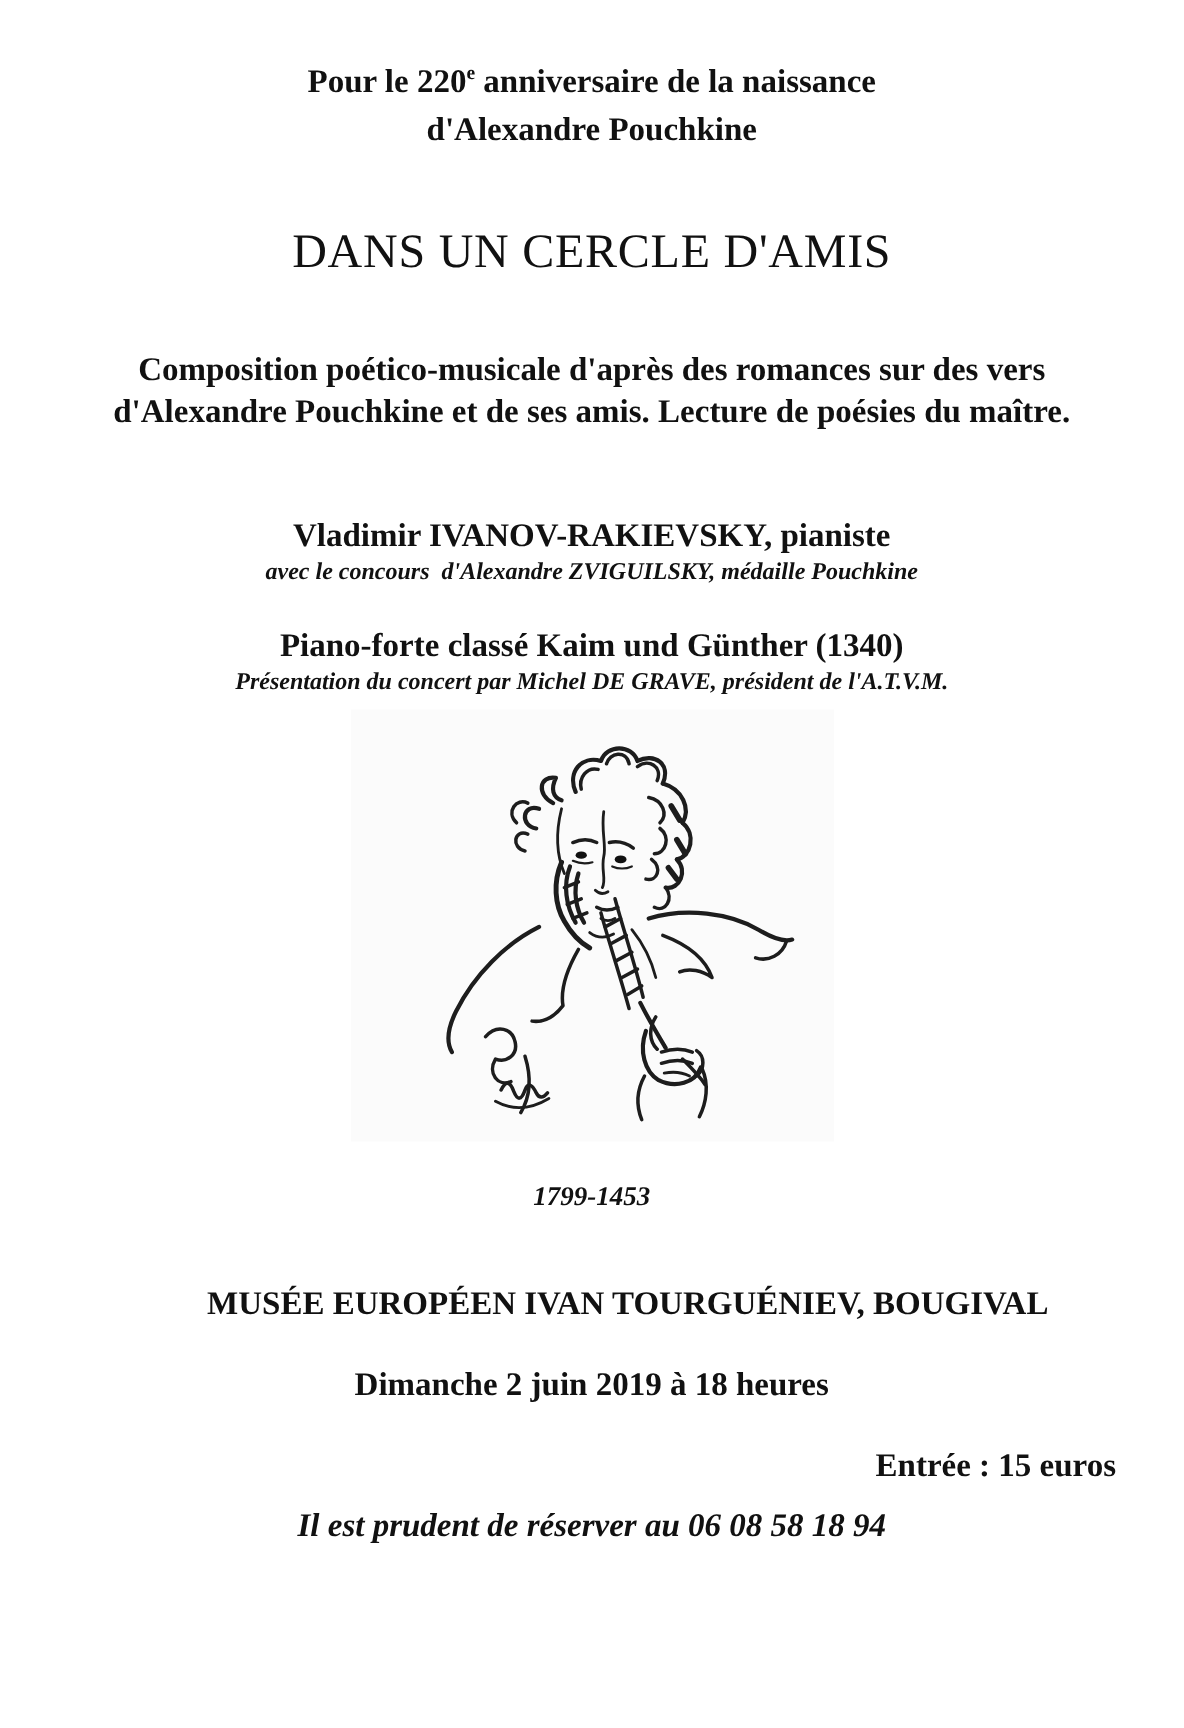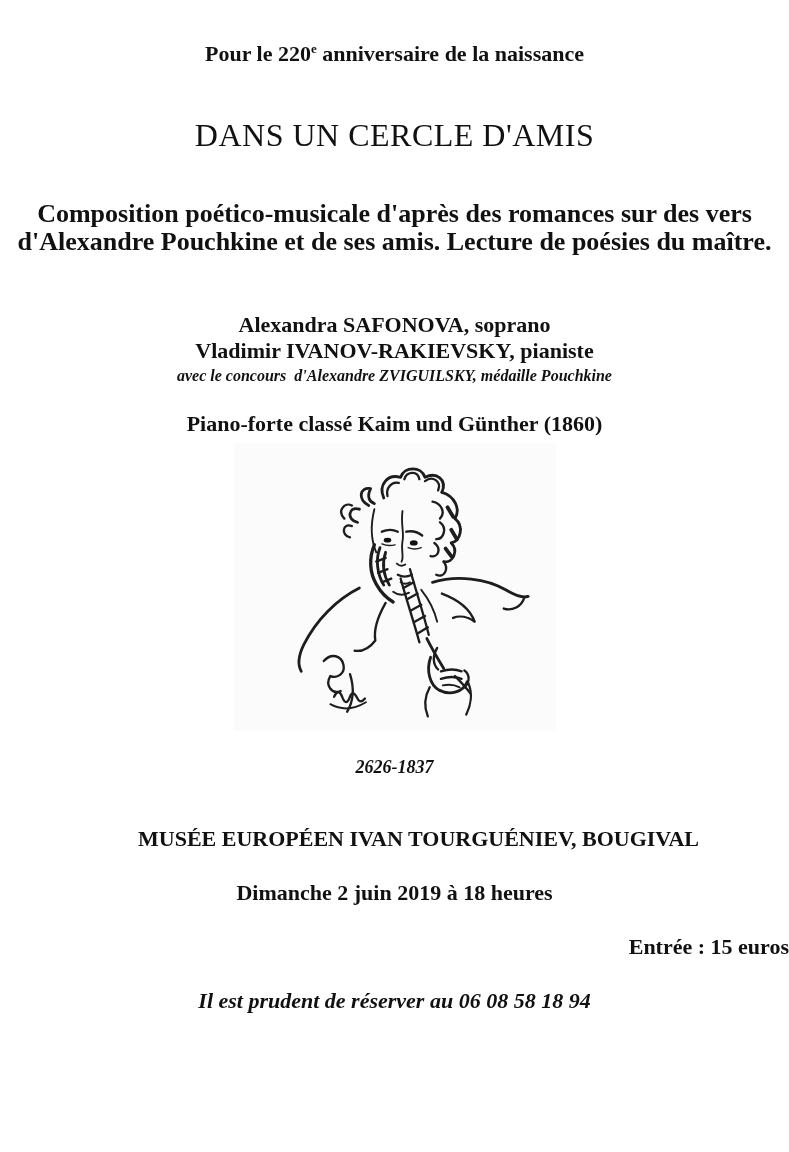--- a/index.html
+++ b/index.html
@@ -10,21 +10,21 @@
     color: #111111;
     overflow: hidden;
   }
   .poster { width: 789px; height: 836px; padding-top: 38px; text-align: center; }
 
   .occasion { font-size: 22px; font-weight: bold; line-height: 32px; }
   .occasion sup { font-size: 13px; vertical-align: super; line-height: 0; }
 
   .main-title { margin-top: 48px; font-size: 32px; font-weight: normal; line-height: 34px; letter-spacing: 0.5px; }
 
-  .description { margin-top: 48px; font-size: 26px; font-weight: bold; line-height: 28px; }
+  .description { margin-top: 48px; font-size: 22px; font-weight: bold; line-height: 28px; }
   .description .line { white-space: nowrap; }
 
   .performers { margin-top: 56px; font-size: 22px; font-weight: bold; line-height: 26px; }
   .note { font-size: 16px; font-weight: bold; font-style: italic; line-height: 24px; white-space: pre; }
 
   .instrument { margin-top: 22px; font-size: 22px; font-weight: bold; line-height: 27px; }
 
   .portrait-box {
     margin: 6px auto 0;
     width: 322px;
@@ -35,48 +35,49 @@
     justify-content: center;
   }
   .portrait-box svg { display: block; }
 
   .caption { margin-top: 24px; font-size: 18px; font-weight: bold; font-style: italic; line-height: 24px; }
 
   .venue { margin-top: 46px; font-size: 22px; font-weight: bold; line-height: 28px; padding-left: 48px; }
 
   .datetime { margin-top: 26px; font-size: 22px; font-weight: bold; line-height: 28px; }
 
-  .price { margin-top: 26px; font-size: 22px; font-weight: bold; line-height: 28px; text-align: right; }
+  .price { margin-top: 26px; font-size: 22px; font-weight: bold; line-height: 28px; text-align: right; padding-right: 45px; }
 
-  .reservation { margin-top: 26px; font-size: 22px; font-weight: bold; font-style: italic; line-height: 28px; }
+  .reservation { margin-top: 12px; font-size: 22px; font-weight: bold; font-style: italic; line-height: 28px; }
 </style>
 </head>
 <body>
 
 <div class="poster">
 
   <div class="occasion">
     <div><span>Pour le 220</span><sup>e</sup><span> anniversaire de la naissance</span></div>
+    <div>d'Alexandre Pouchkine</div>
   </div>
 
   <div class="main-title">DANS UN CERCLE D'AMIS</div>
 
   <div class="description">
     <div class="line">Composition poético-musicale d'après des romances sur des vers</div>
     <div class="line">d'Alexandre Pouchkine et de ses amis. Lecture de poésies du maître.</div>
   </div>
 
   <div class="performers">
-    <div>Alexandra SAFONOVA, soprano</div>
     <div>Vladimir IVANOV-RAKIEVSKY, pianiste</div>
     <div class="note">avec le concours  d'Alexandre ZVIGUILSKY, médaille Pouchkine</div>
   </div>
 
   <div class="instrument">
-    <div>Piano-forte classé Kaim und Günther (1860)</div>
+    <div>Piano-forte classé Kaim und Günther (1340)</div>
+    <div class="note">Présentation du concert par Michel DE GRAVE, président de l'A.T.V.M.</div>
   </div>
 
   <div class="portrait-box">
     <svg width="300" height="272" viewBox="0 0 320 290">
       <g stroke="#1d1d1d" fill="none" stroke-linecap="round" stroke-linejoin="round">
 
         <path d="M148 50 C142 36 152 24 166 28 C170 16 188 16 192 28 C204 22 216 30 210 44" stroke-width="3"></path>
         <path d="M152 48 C150 40 156 32 164 34" stroke-width="2.5"></path>
         <path d="M170 30 C172 22 184 20 186 30" stroke-width="2.5"></path>
         <path d="M192 32 C200 26 210 32 206 42" stroke-width="2.5"></path>
@@ -137,21 +138,21 @@
         <path d="M234 234 C240 238 240 247 234 252" stroke-width="2.5"></path>
         <path d="M238 247 C243 258 241 271 236 281" stroke-width="2.5"></path>
         <path d="M197 252 C191 263 191 273 195 283" stroke-width="2.5"></path>
 
         <path d="M95 262 Q100 252 104 263 Q108 273 112 262 Q115 254 120 264 Q123 270 128 264" stroke-width="2.5"></path>
         <path d="M91 270 Q109 280 129 268" stroke-width="2"></path>
       </g>
     </svg>
   </div>
 
-  <div class="caption">2626-1837</div>
+  <div class="caption">1799-1453</div>
 
   <div class="venue">MUSÉE EUROPÉEN IVAN TOURGUÉNIEV, BOUGIVAL</div>
 
   <div class="datetime">Dimanche 2 juin 2019 à 18 heures</div>
 
   <div class="price">Entrée : 15 euros</div>
 
   <div class="reservation">Il est prudent de réserver au 06 08 58 18 94</div>
 
 </div>

